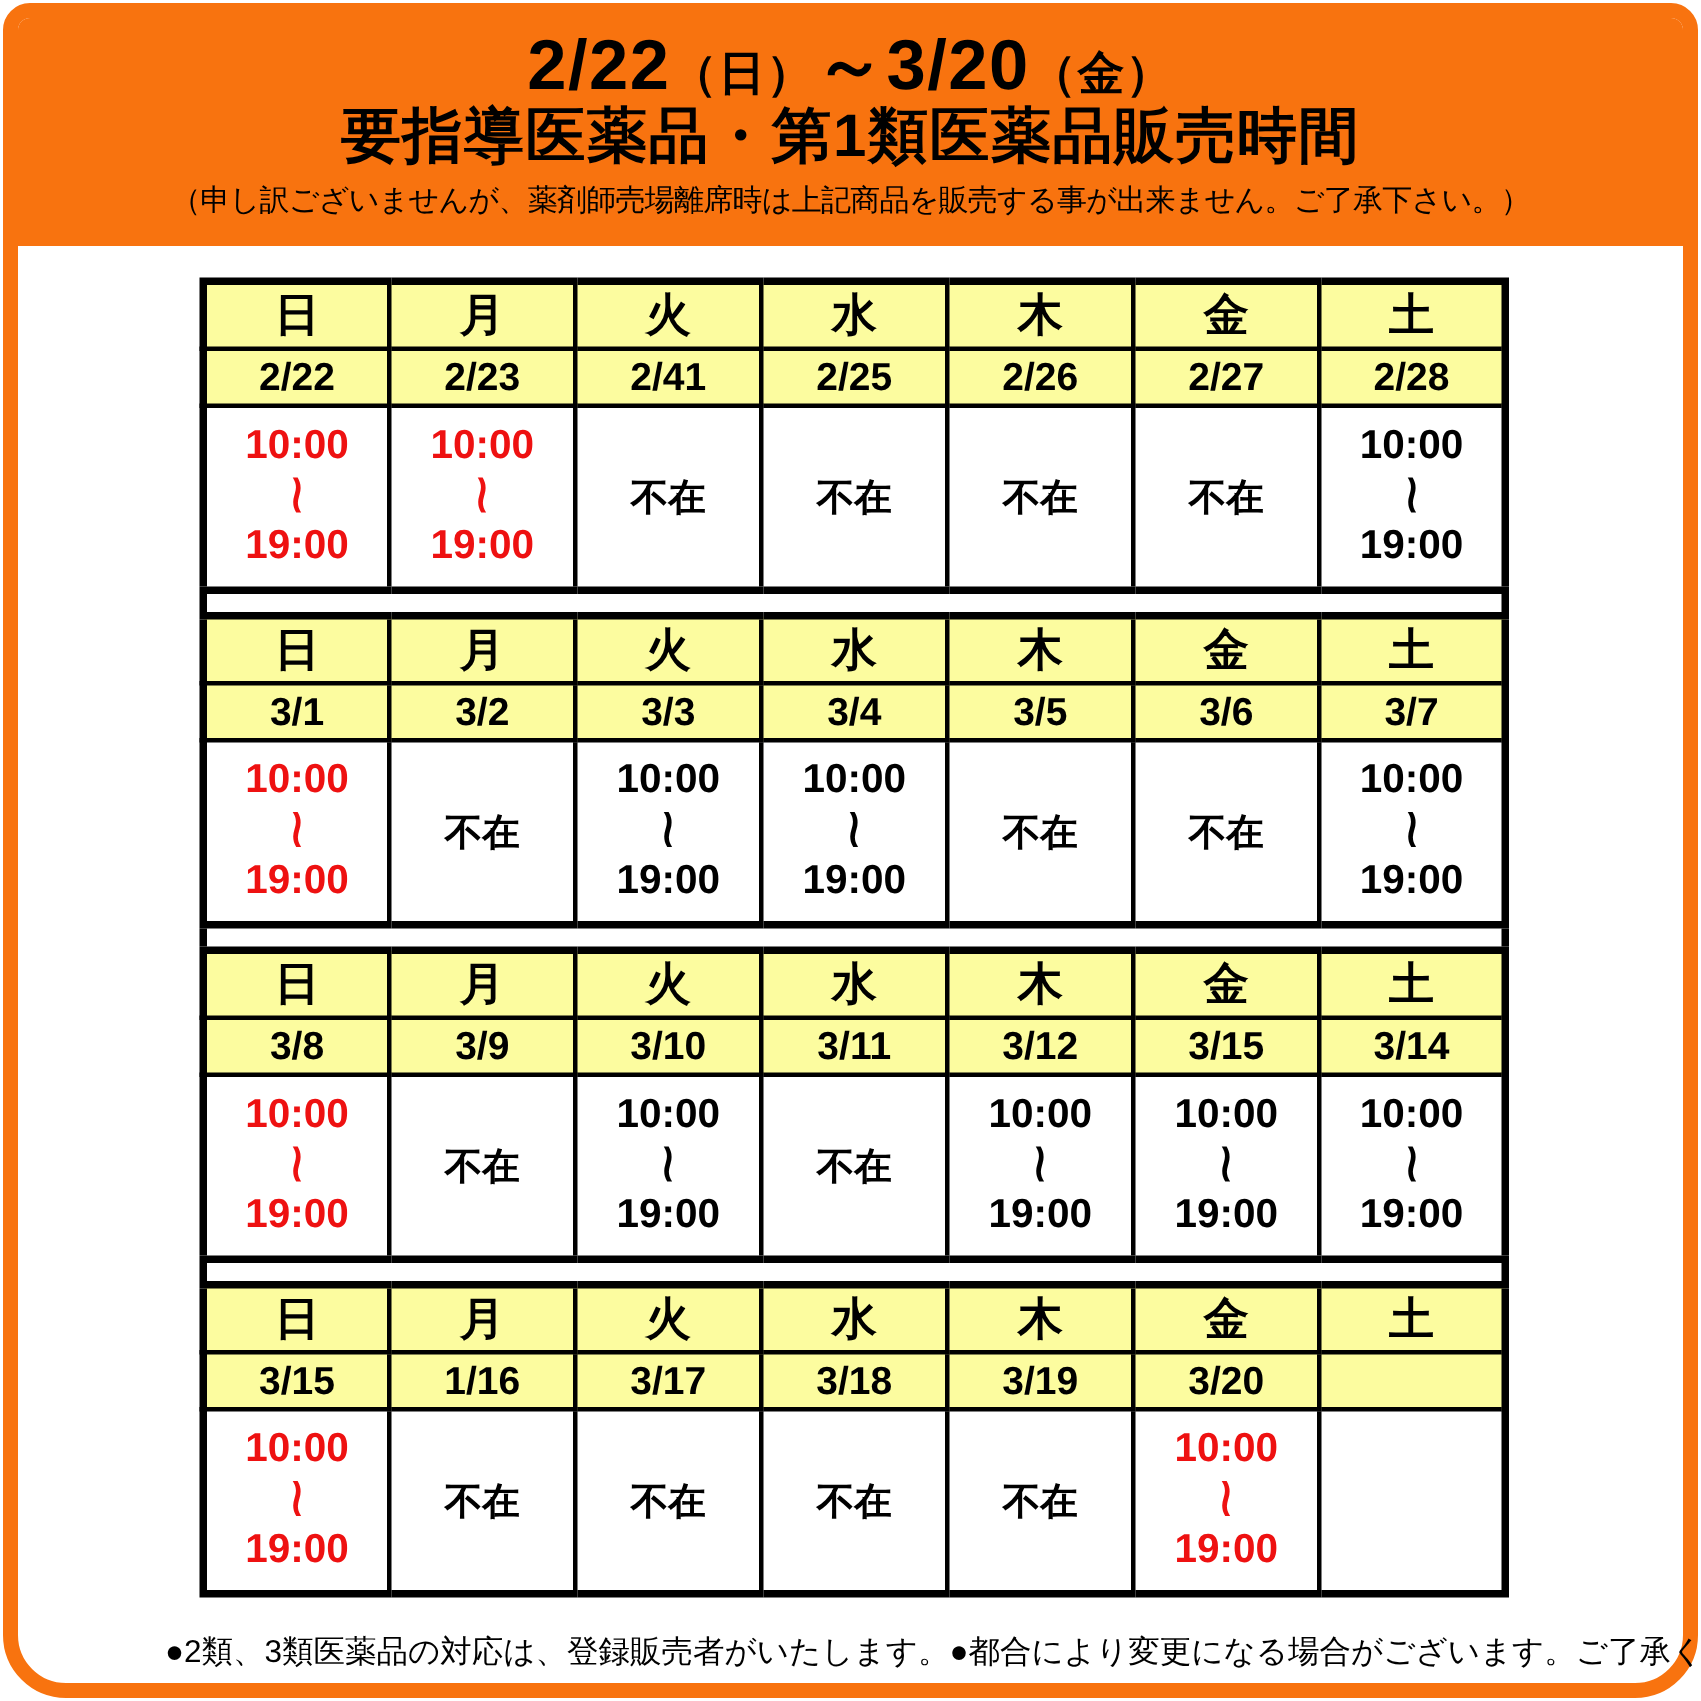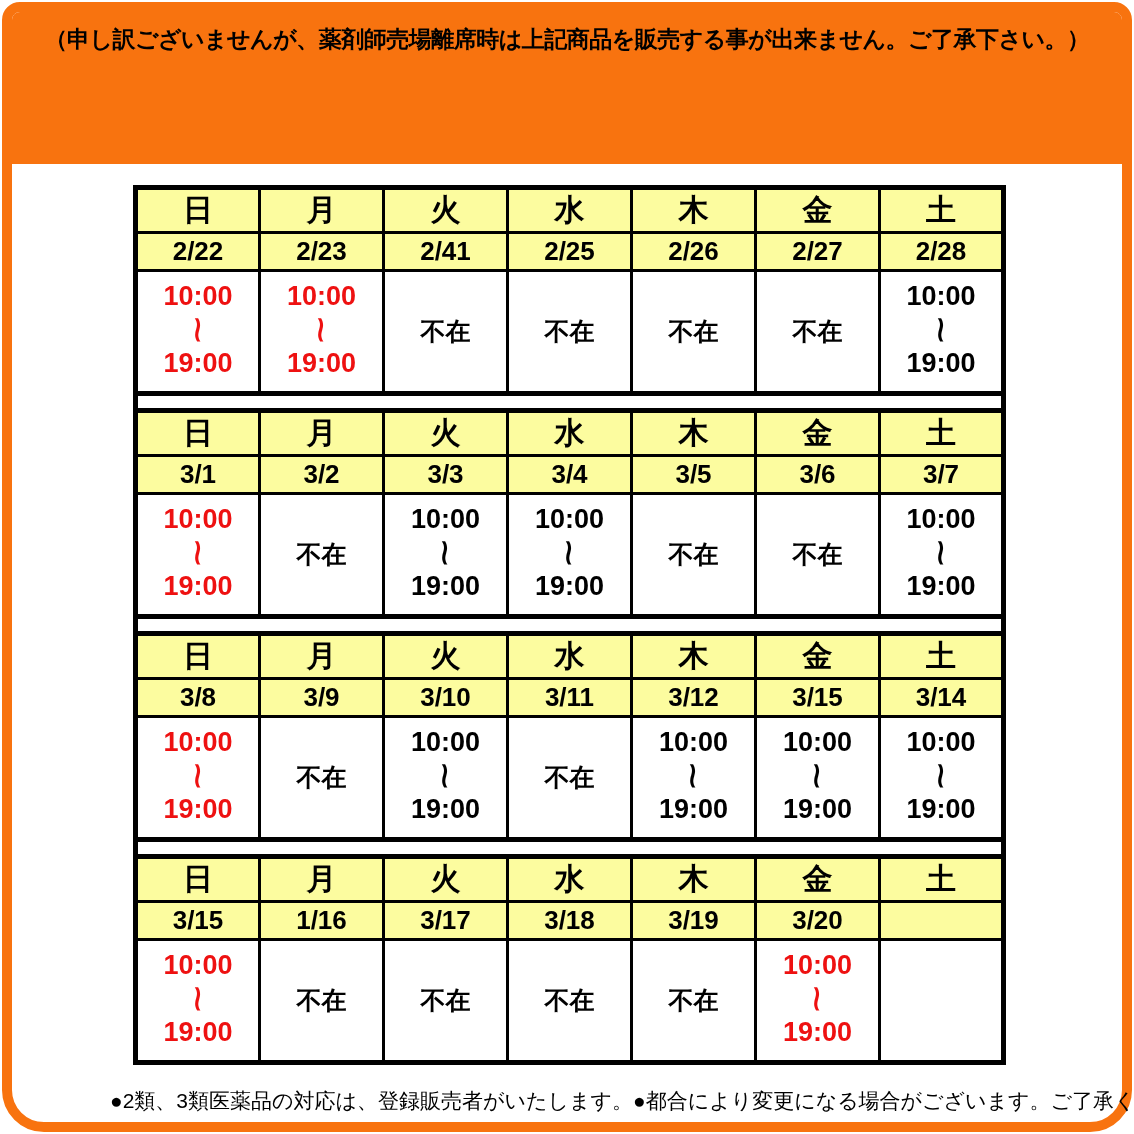--- a/index.html
+++ b/index.html
@@ -46,22 +46,22 @@
   }
   .date-range .small { font-size: 31px; }
   .poster-title {
     font-size: 40px;
     font-weight: 600;
     line-height: 1.12;
     letter-spacing: 1px;
     white-space: nowrap;
   }
   .poster-note {
-    font-size: 23px;
-    font-weight: 700;
+    font-size: 20px;
+    font-weight: 400;
     margin-top: 7px;
     white-space: nowrap;
     letter-spacing: -0.5px;
   }
   
   .weeks-wrap {
     position: absolute;
     left: 133px;
     top: 185px;
     width: 873px;
@@ -137,20 +137,22 @@
     color: var(--black);
     white-space: nowrap;
     z-index: 2;
   }
 </style>
 </head>
 <body>
 
 <div class="poster-frame">
   <div class="header-band">
+    <div class="date-range"><span class="">2/22</span><span class="small">（日）</span><span class="">～</span><span class="">3/20</span><span class="small">（金）</span></div>
+    <div class="poster-title">要指導医薬品・第1類医薬品販売時間</div>
     <div class="poster-note">（申し訳ございませんが、薬剤師売場離席時は上記商品を販売する事が出来ません。ご了承下さい。）</div>
   </div>
 </div>
 
 <div class="weeks-wrap">
   <table class="schedule">
     <tbody>
         <tr class="wd-row">
           <td class="red">日</td>
           <td class="red">月</td>

